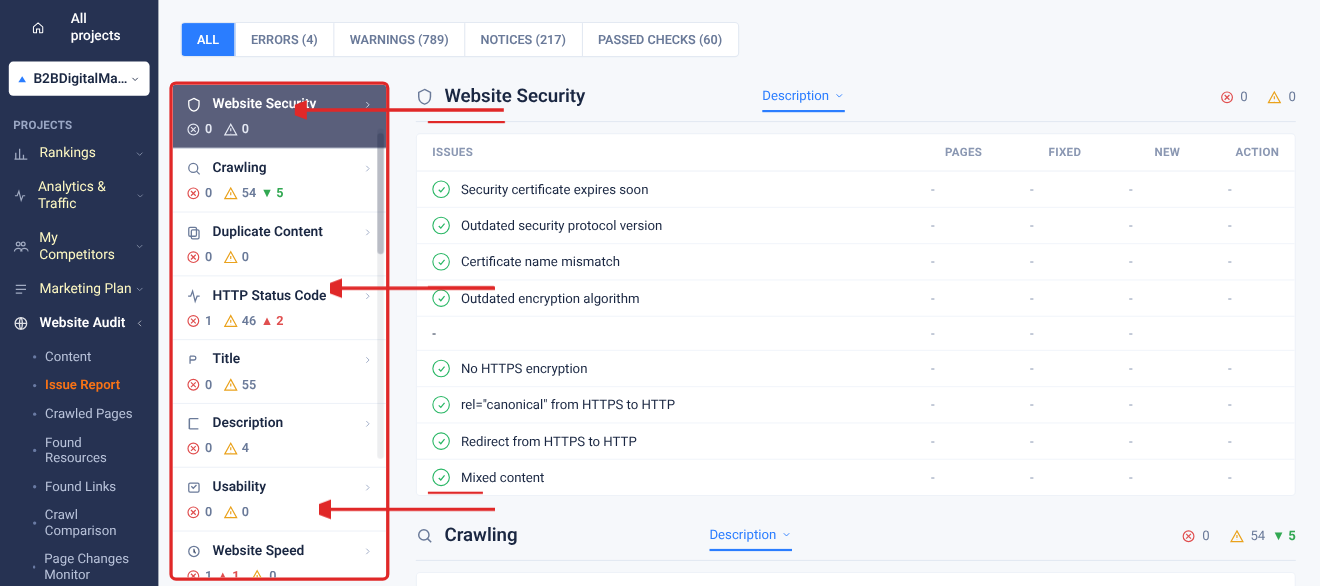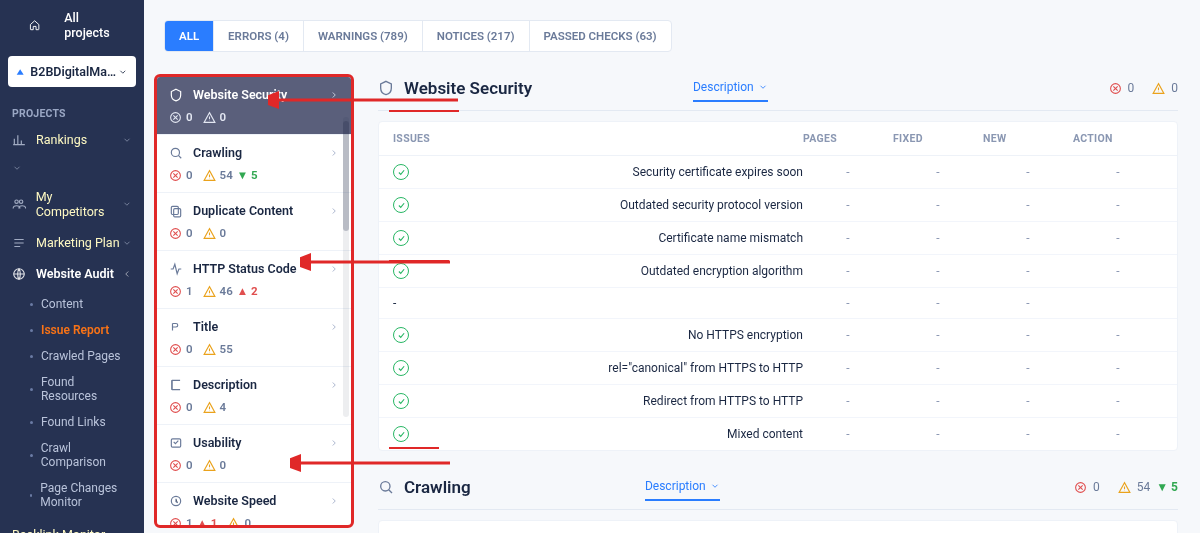--- a/index.html
+++ b/index.html
@@ -57,25 +57,25 @@
   .section { background:transparent; }
   .sec-header { display:flex; align-items:center; justify-content:space-between; border-bottom:1px solid #e3e9f2; padding-bottom:8px; }
   .sec-left { display:flex; align-items:center; gap:10px; }
   .sec-title { font-size:17px; font-weight:600; color:#1a2742; }
   .sec-desc { color:#2a7dff; font-size:12px; display:flex; align-items:center; gap:4px; cursor:pointer; border-bottom:2px solid #2a7dff; padding:6px 0 6px; margin-left:auto; margin-right:auto; position:relative; left:-90px; }
   .sec-desc svg { width:10px; height:10px; }
   .sec-right { display:flex; align-items:center; gap:18px; font-size:12px; color:#6a7a99; }
   .sec-right .rstat { display:flex; align-items:center; gap:6px; }
   .table { background:#fff; border:1px solid #eef2f8; border-radius:4px; margin-top:10px; }
   .thead { display:grid; grid-template-columns: 1fr 90px 90px 90px 90px; padding:10px 14px; color:#8a97b2; font-size:10.5px; letter-spacing:.3px; font-weight:700; border-bottom:1px solid #eef2f8; text-transform:uppercase; }
-  .thead .c { text-align:left; }
+  .thead .c { text-align:right; }
   .thead .c:first-child { text-align:left; }
   .trow { display:grid; grid-template-columns: 1fr 90px 90px 90px 90px; padding:8px 14px; border-bottom:1px solid #f2f5fb; align-items:center; }
   .trow:last-child { border-bottom:none; }
-  .trow .c { text-align:center; color:#8a97b2; font-size:12px;justify-content:space-between; }
+  .trow .c { text-align:center; color:#8a97b2; font-size:12px; }
   .trow .c:first-child { text-align:left; color:#1a2742; display:flex; align-items:center; gap:10px; }
   .ok-ic { width:16px; height:16px; border:1.6px solid #29b765; border-radius:50%; display:inline-flex; align-items:center; justify-content:center; }
   .ok-ic svg { width:9px; height:9px; }
   .dash { color:#8a97b2; }
   
   .scrollbar { position:absolute; right:2px; top:40px; width:6px; height:300px; background:rgba(30,40,70,.08); border-radius:3px; }
   .scrollbar .thumb { width:6px; height:110px; background:rgba(30,40,70,.25); border-radius:3px; margin-top:4px; }
   
   .annot { position:absolute; pointer-events:none; }
 </style>
@@ -109,20 +109,26 @@
           <svg class="icon" viewBox="0 0 24 24" fill="none" stroke="#b7c1d6" stroke-width="2">
             <path d="M4 20V10M10 20V4M16 20v-7M22 20H2"></path>
           </svg>
           <span>Rankings</span>
         </span>
       <svg class="chev" viewBox="0 0 24 24" fill="none" stroke="#b7c1d6" stroke-width="2">
           <path d="M6 9l6 6 6-6"></path>
         </svg>
     </div>
     <div class="nav-item">
+      <span class="lft">
+          <svg class="icon" viewBox="0 0 24 24" fill="none" stroke="#b7c1d6" stroke-width="2">
+            <path d="M3 12h4l3-8 4 16 3-8h4"></path>
+          </svg>
+          <span>Analytics &amp; Traffic</span>
+        </span>
       <svg class="chev" viewBox="0 0 24 24" fill="none" stroke="#b7c1d6" stroke-width="2">
           <path d="M6 9l6 6 6-6"></path>
         </svg>
     </div>
     <div class="nav-item">
       <span class="lft">
           <svg class="icon" viewBox="0 0 24 24" fill="none" stroke="#b7c1d6" stroke-width="2">
             <circle cx="8" cy="8" r="3"></circle>
             <circle cx="16" cy="8" r="3"></circle>
             <path d="M2 20c0-3 3-5 6-5s6 2 6 5M12 20c0-3 3-5 6-5s6 2 6 5"></path>
@@ -174,21 +180,21 @@
 
   </aside>
 
   <div class="main">
     <div class="topbar">
       <div class="tabs">
         <div class="tab active">ALL</div>
         <div class="tab">ERRORS (4)</div>
         <div class="tab">WARNINGS (789)</div>
         <div class="tab">NOTICES (217)</div>
-        <div class="tab">PASSED CHECKS (63)</div>
+        <div class="tab">PASSED CHECKS (60)</div>
       </div>
     </div>
 
     <div class="content">
 
       <div class="cats" style="position:relative">
         <div class="cats-scroll" id="cats-scroll">
             <div class="cat active">
     <div class="cat-head">
       <span class="ttl">

